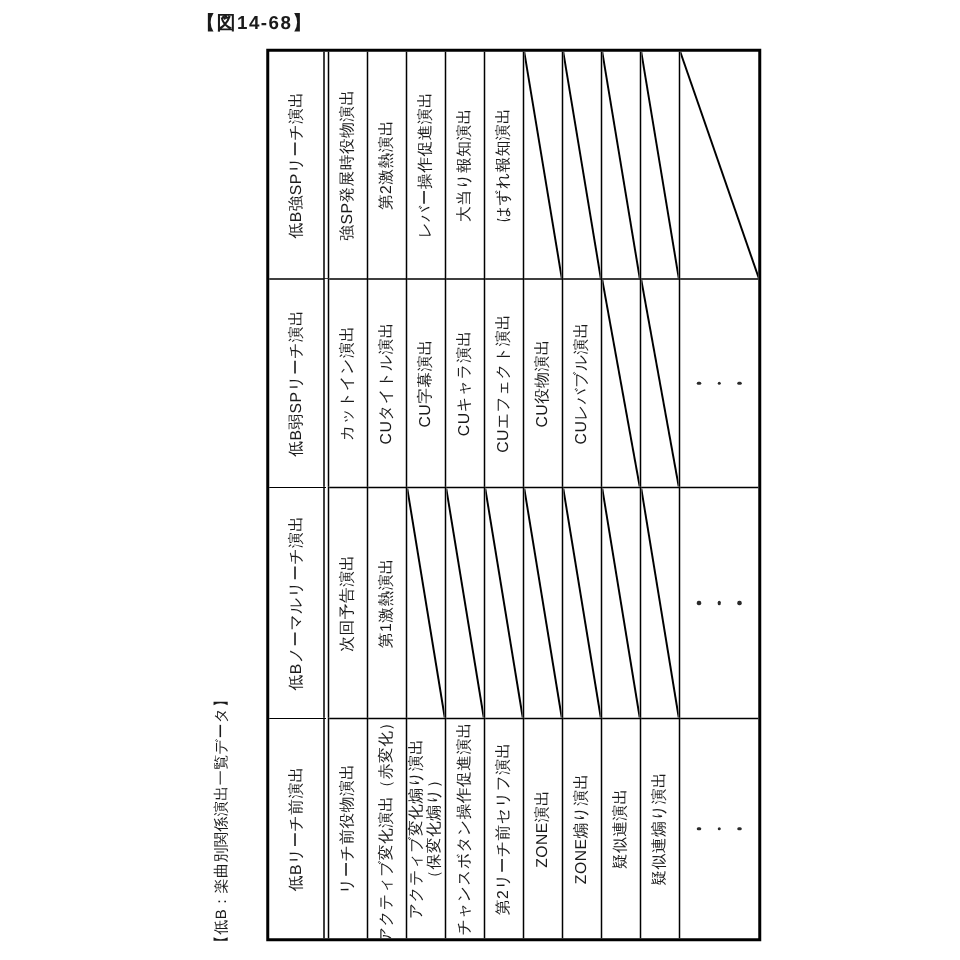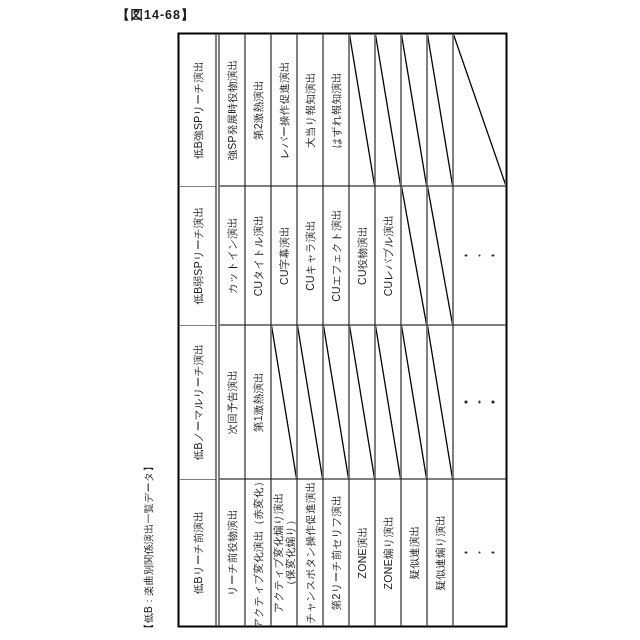--- a/index.html
+++ b/index.html
@@ -6,21 +6,21 @@
   html, body { width: 640px; height: 640px; }
   body {
     background: #ffffff;
     font-family: "Liberation Sans", "DejaVu Sans", sans-serif;
     color: #1a1a1a;
     position: relative;
     overflow: hidden;
   }
   #figure-title {
     position: absolute;
-    left: 117px;
+    left: 131px;
     top: 7px;
     font-size: 12.5px;
     font-weight: bold;
     letter-spacing: 1px;
     white-space: nowrap;
   }
   
   #side-label {
     position: absolute;
     left: 73px;

